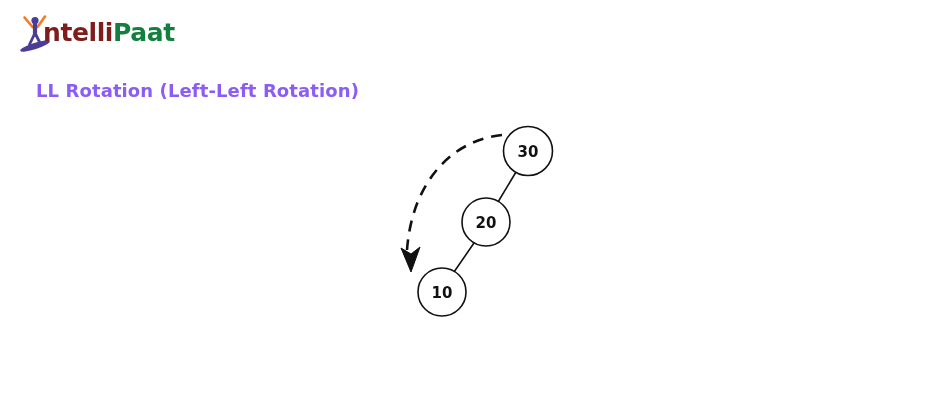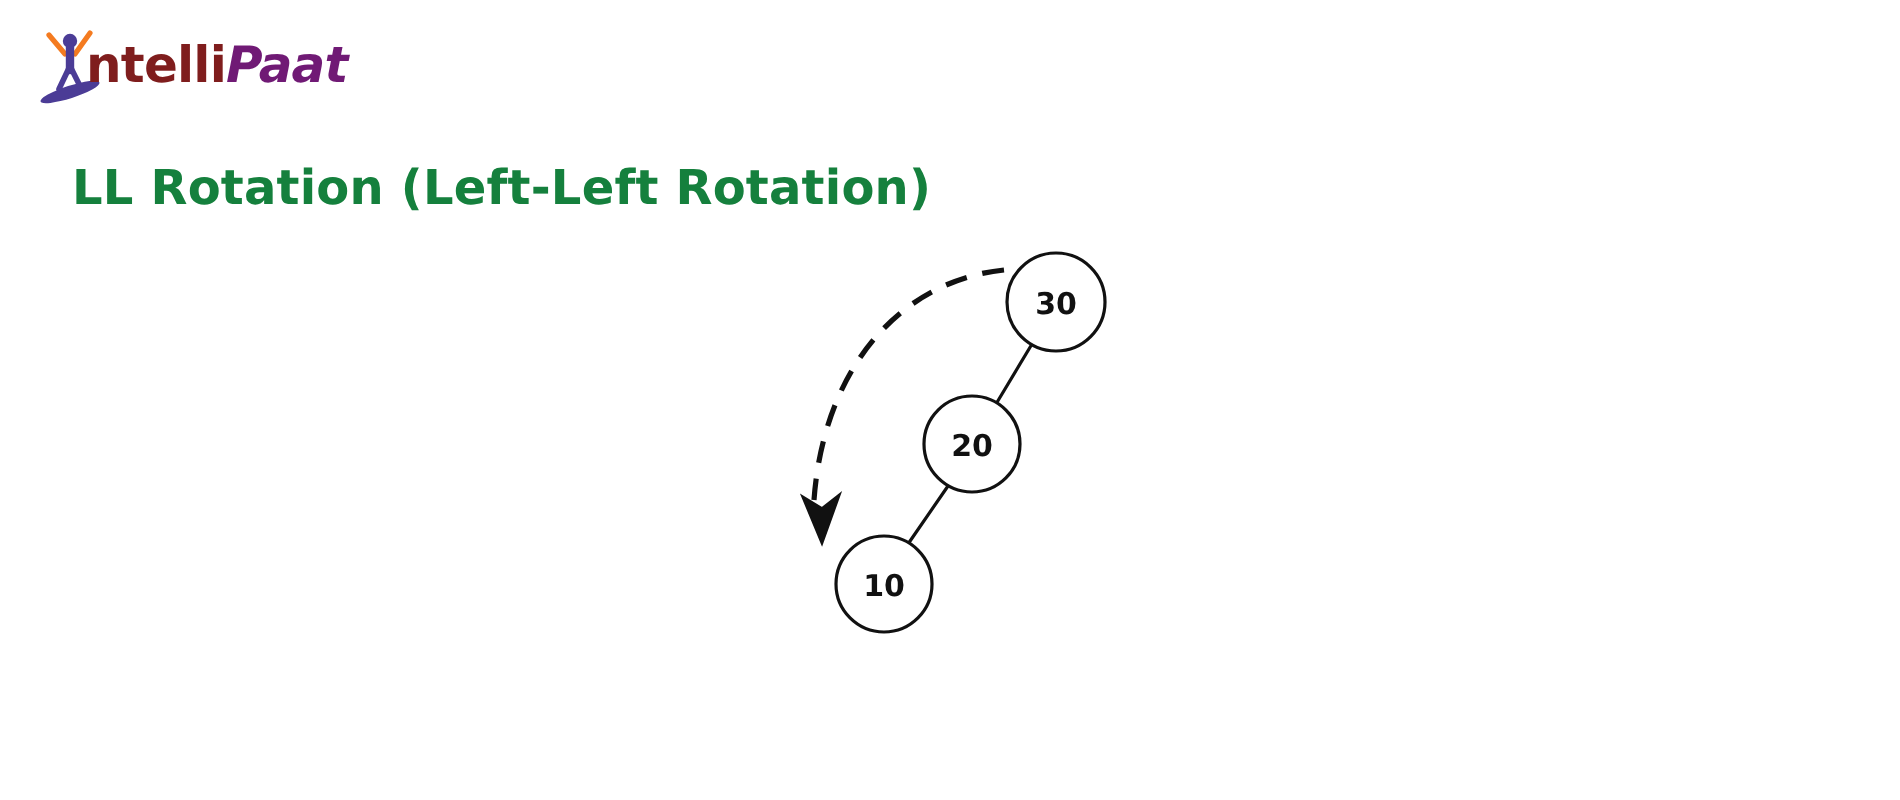--- a/index.html
+++ b/index.html
@@ -44,30 +44,30 @@
     left: 25px;
     top: 9px;
     font-size: 25px;
     font-weight: bold;
     letter-spacing: -0.4px;
     line-height: 28px;
     white-space: nowrap;
     font-family: "DejaVu Sans", sans-serif;
   }
   .logo-text .part-a { color: #7f1d1d; }
-  .logo-text .part-b { color: #701a75; font-style: italic; }
+  .logo-text .part-b { color: #15803d; }
 
   
   .page-title {
     position: absolute;
     left: 36px;
     top: 80px;
-    font-size: 24px;
+    font-size: 18px;
     font-weight: bold;
-    color: #15803d;
+    color: #8b5cf6;
     letter-spacing: 0.1px;
     white-space: nowrap;
     font-family: "DejaVu Sans", sans-serif;
   }
 
   
   .diagram {
     position: absolute;
     left: 0;
     top: 0;

